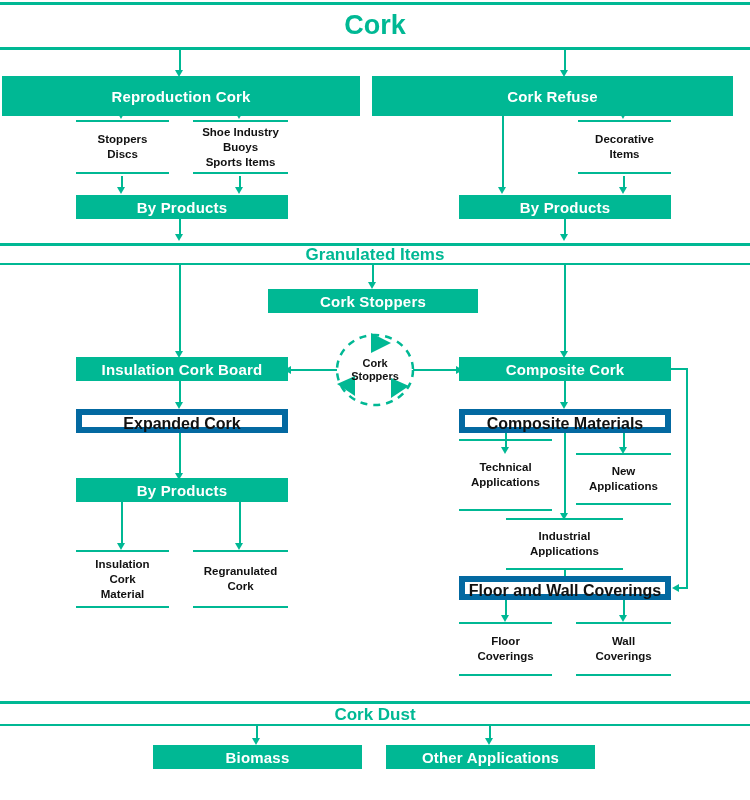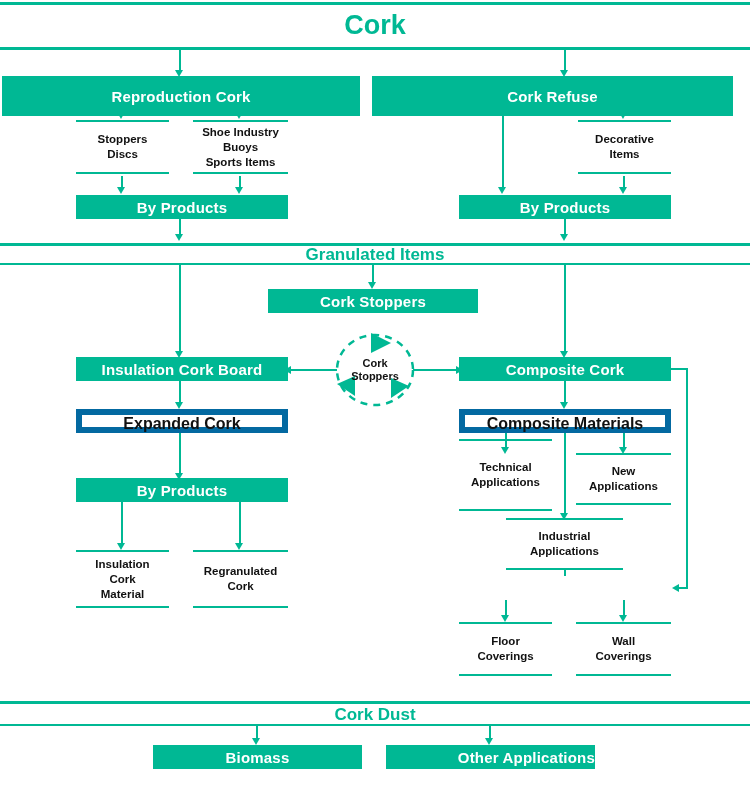--- a/index.html
+++ b/index.html
@@ -309,20 +309,23 @@
     <span>Applications</span>
   </div>
 
   <div class="listbox" style="left:506px; top:518px; width:117px; height:52px;">
     <span>Industrial</span>
     <span>Applications</span>
   </div>
 
   <div class="vline" style="left:564px; top:570px; height:6px;"></div>
 
+  <div class="outlinebox" style="left:459px; top:576px; width:212px; height:24px;">
+    <span>Floor and Wall Coverings</span>
+  </div>
 
   <div class="hline" style="left:671px; top:368px; width:17px;"></div>
   <div class="vline" style="left:686px; top:368px; height:220px;"></div>
   <div class="hline" style="left:679px; top:587px; width:9px;"></div>
   <div class="arrowleft" style="left:672px; top:584px;"></div>
 
   <div class="vline" style="left:505px; top:600px; height:16px;"></div>
   <div class="arrowdown" style="left:501px; top:615px;"></div>
   <div class="vline" style="left:623px; top:600px; height:16px;"></div>
   <div class="arrowdown" style="left:619px; top:615px;"></div>
@@ -341,17 +344,17 @@
   <div class="rule thin" style="top:724px;"></div>
 
   <div class="vline" style="left:256px; top:726px; height:13px;"></div>
   <div class="arrowdown" style="left:252px; top:738px;"></div>
   <div class="vline" style="left:489px; top:726px; height:13px;"></div>
   <div class="arrowdown" style="left:485px; top:738px;"></div>
 
   <div class="solidbox" style="left:153px; top:745px; width:209px; height:24px;">
     <span>Biomass</span>
   </div>
-  <div class="solidbox" style="left:386px; top:745px; width:209px; height:24px;justify-content:flex-end;">
+  <div class="solidbox" style="left:386px; top:745px; width:209px; height:24px;">
     <span>Other Applications</span>
   </div>
 
 </div>
 
 </body></html>

